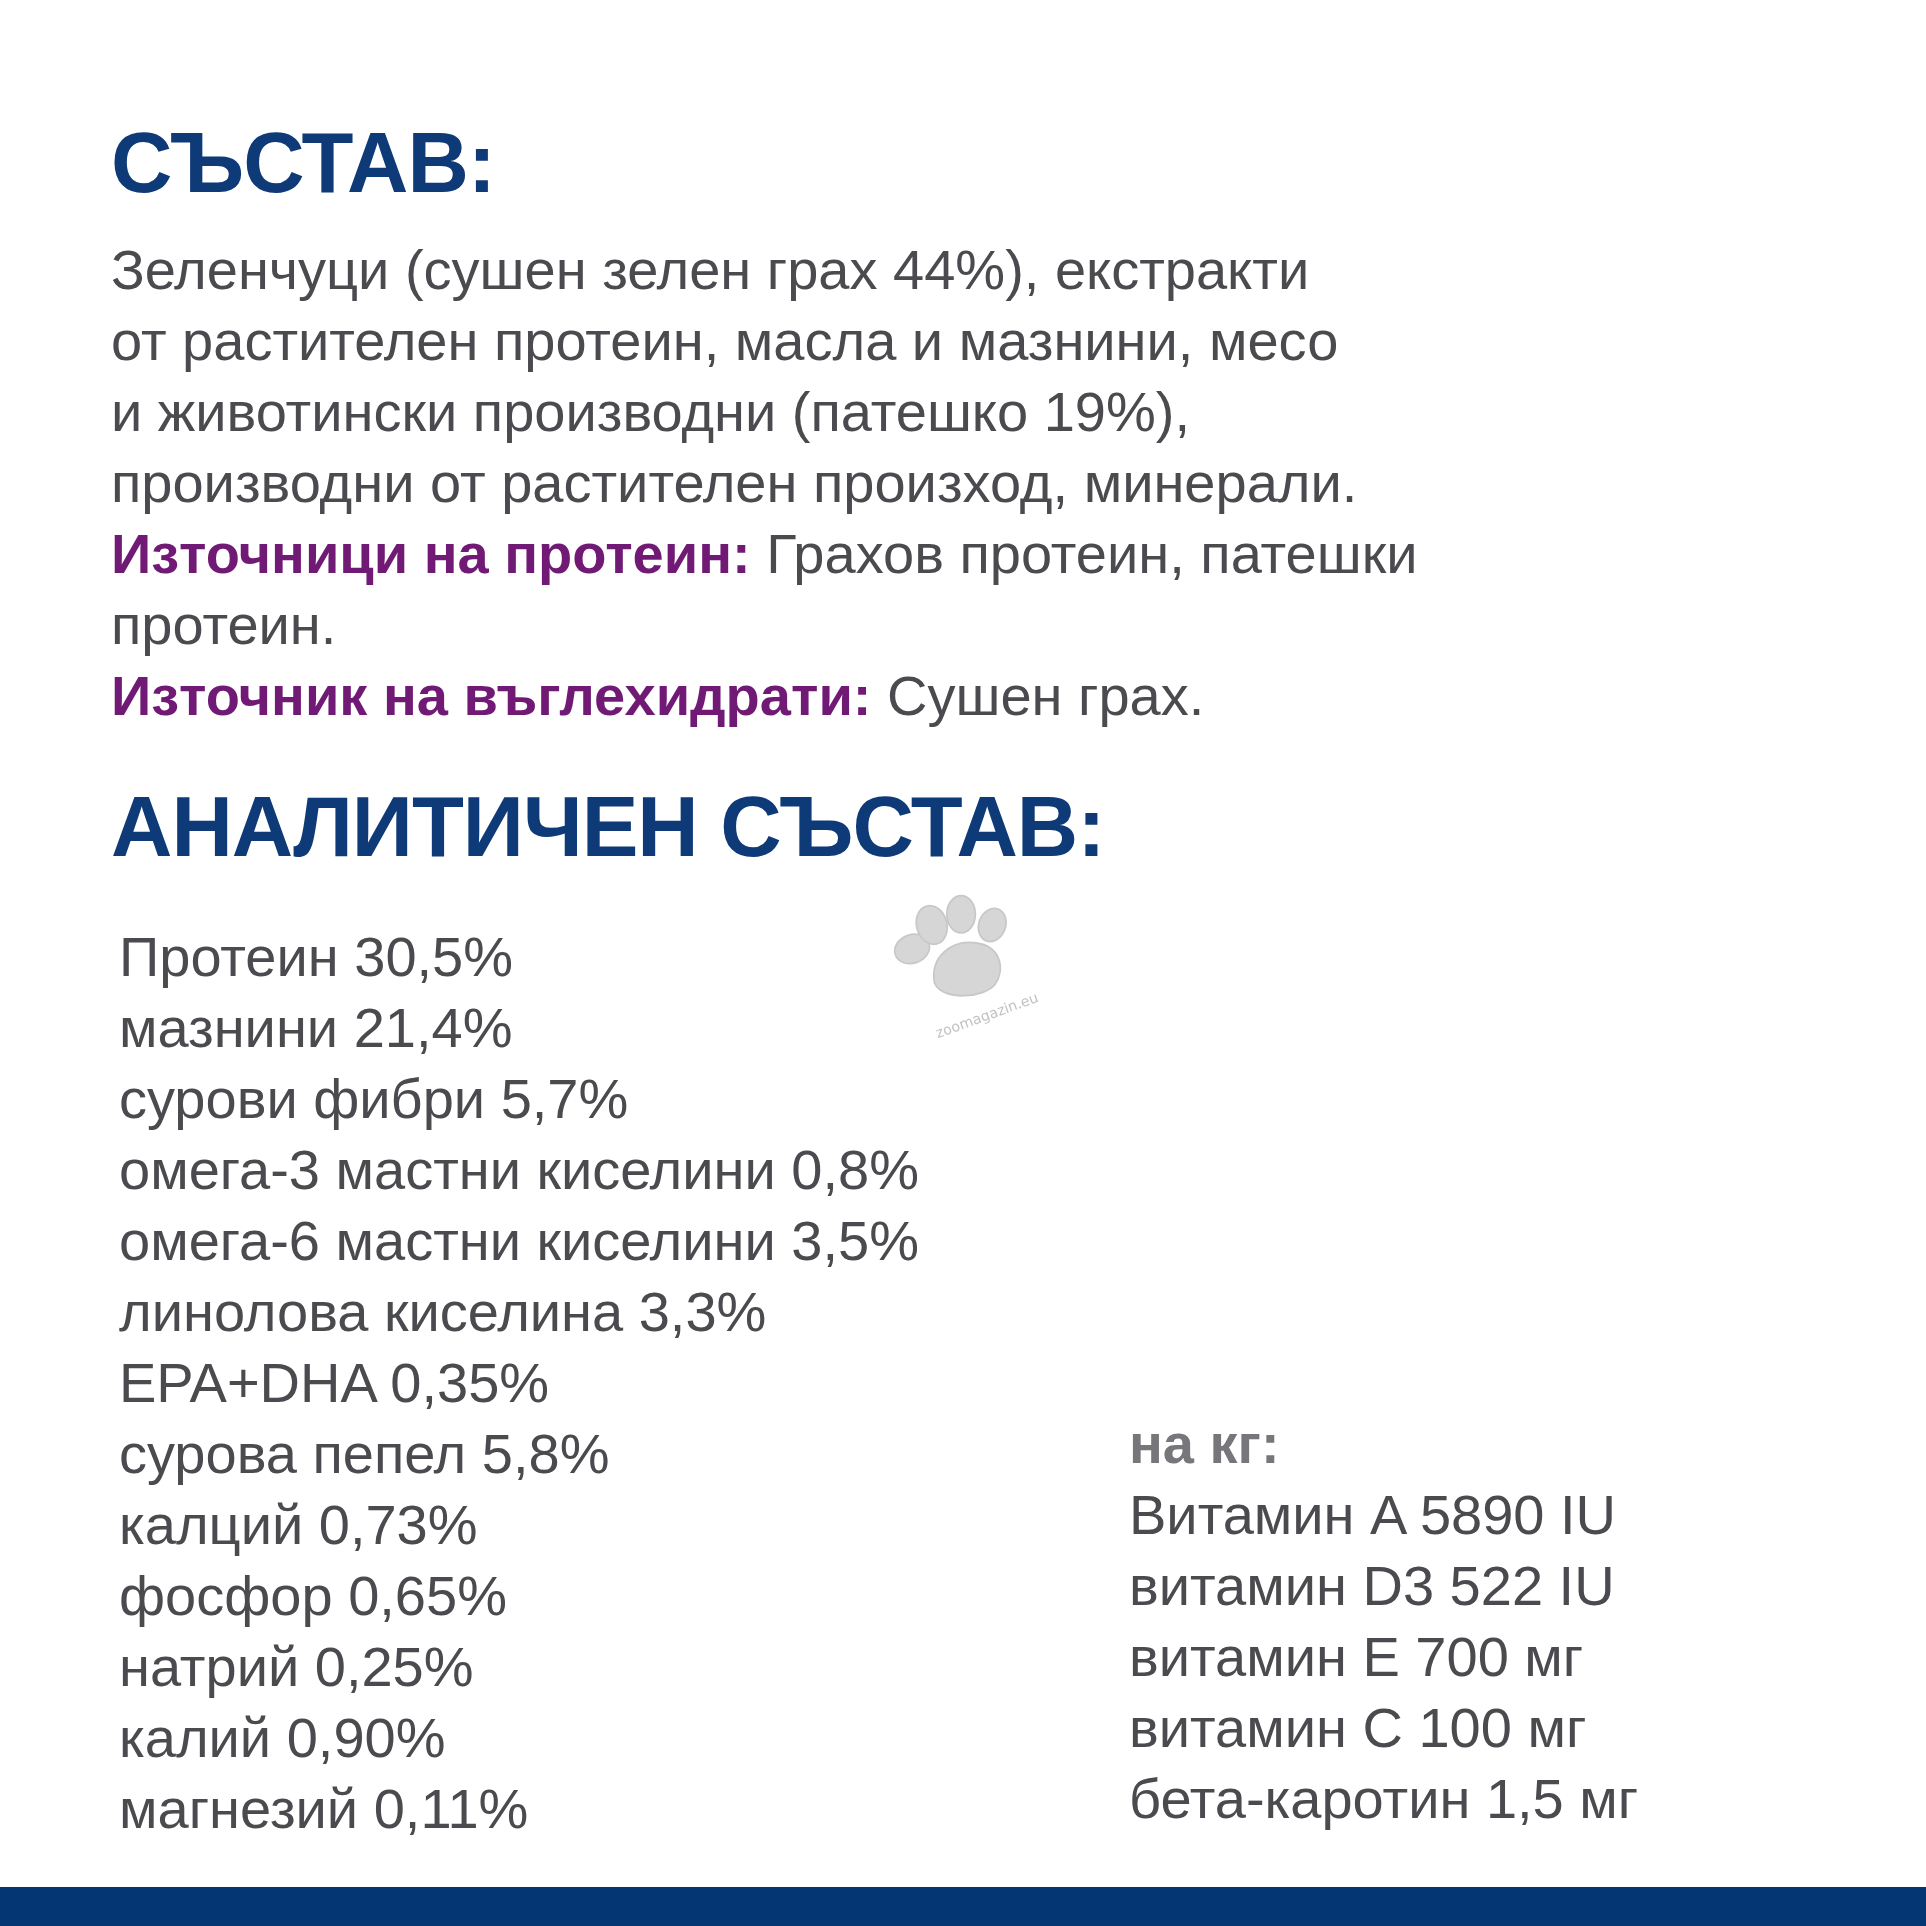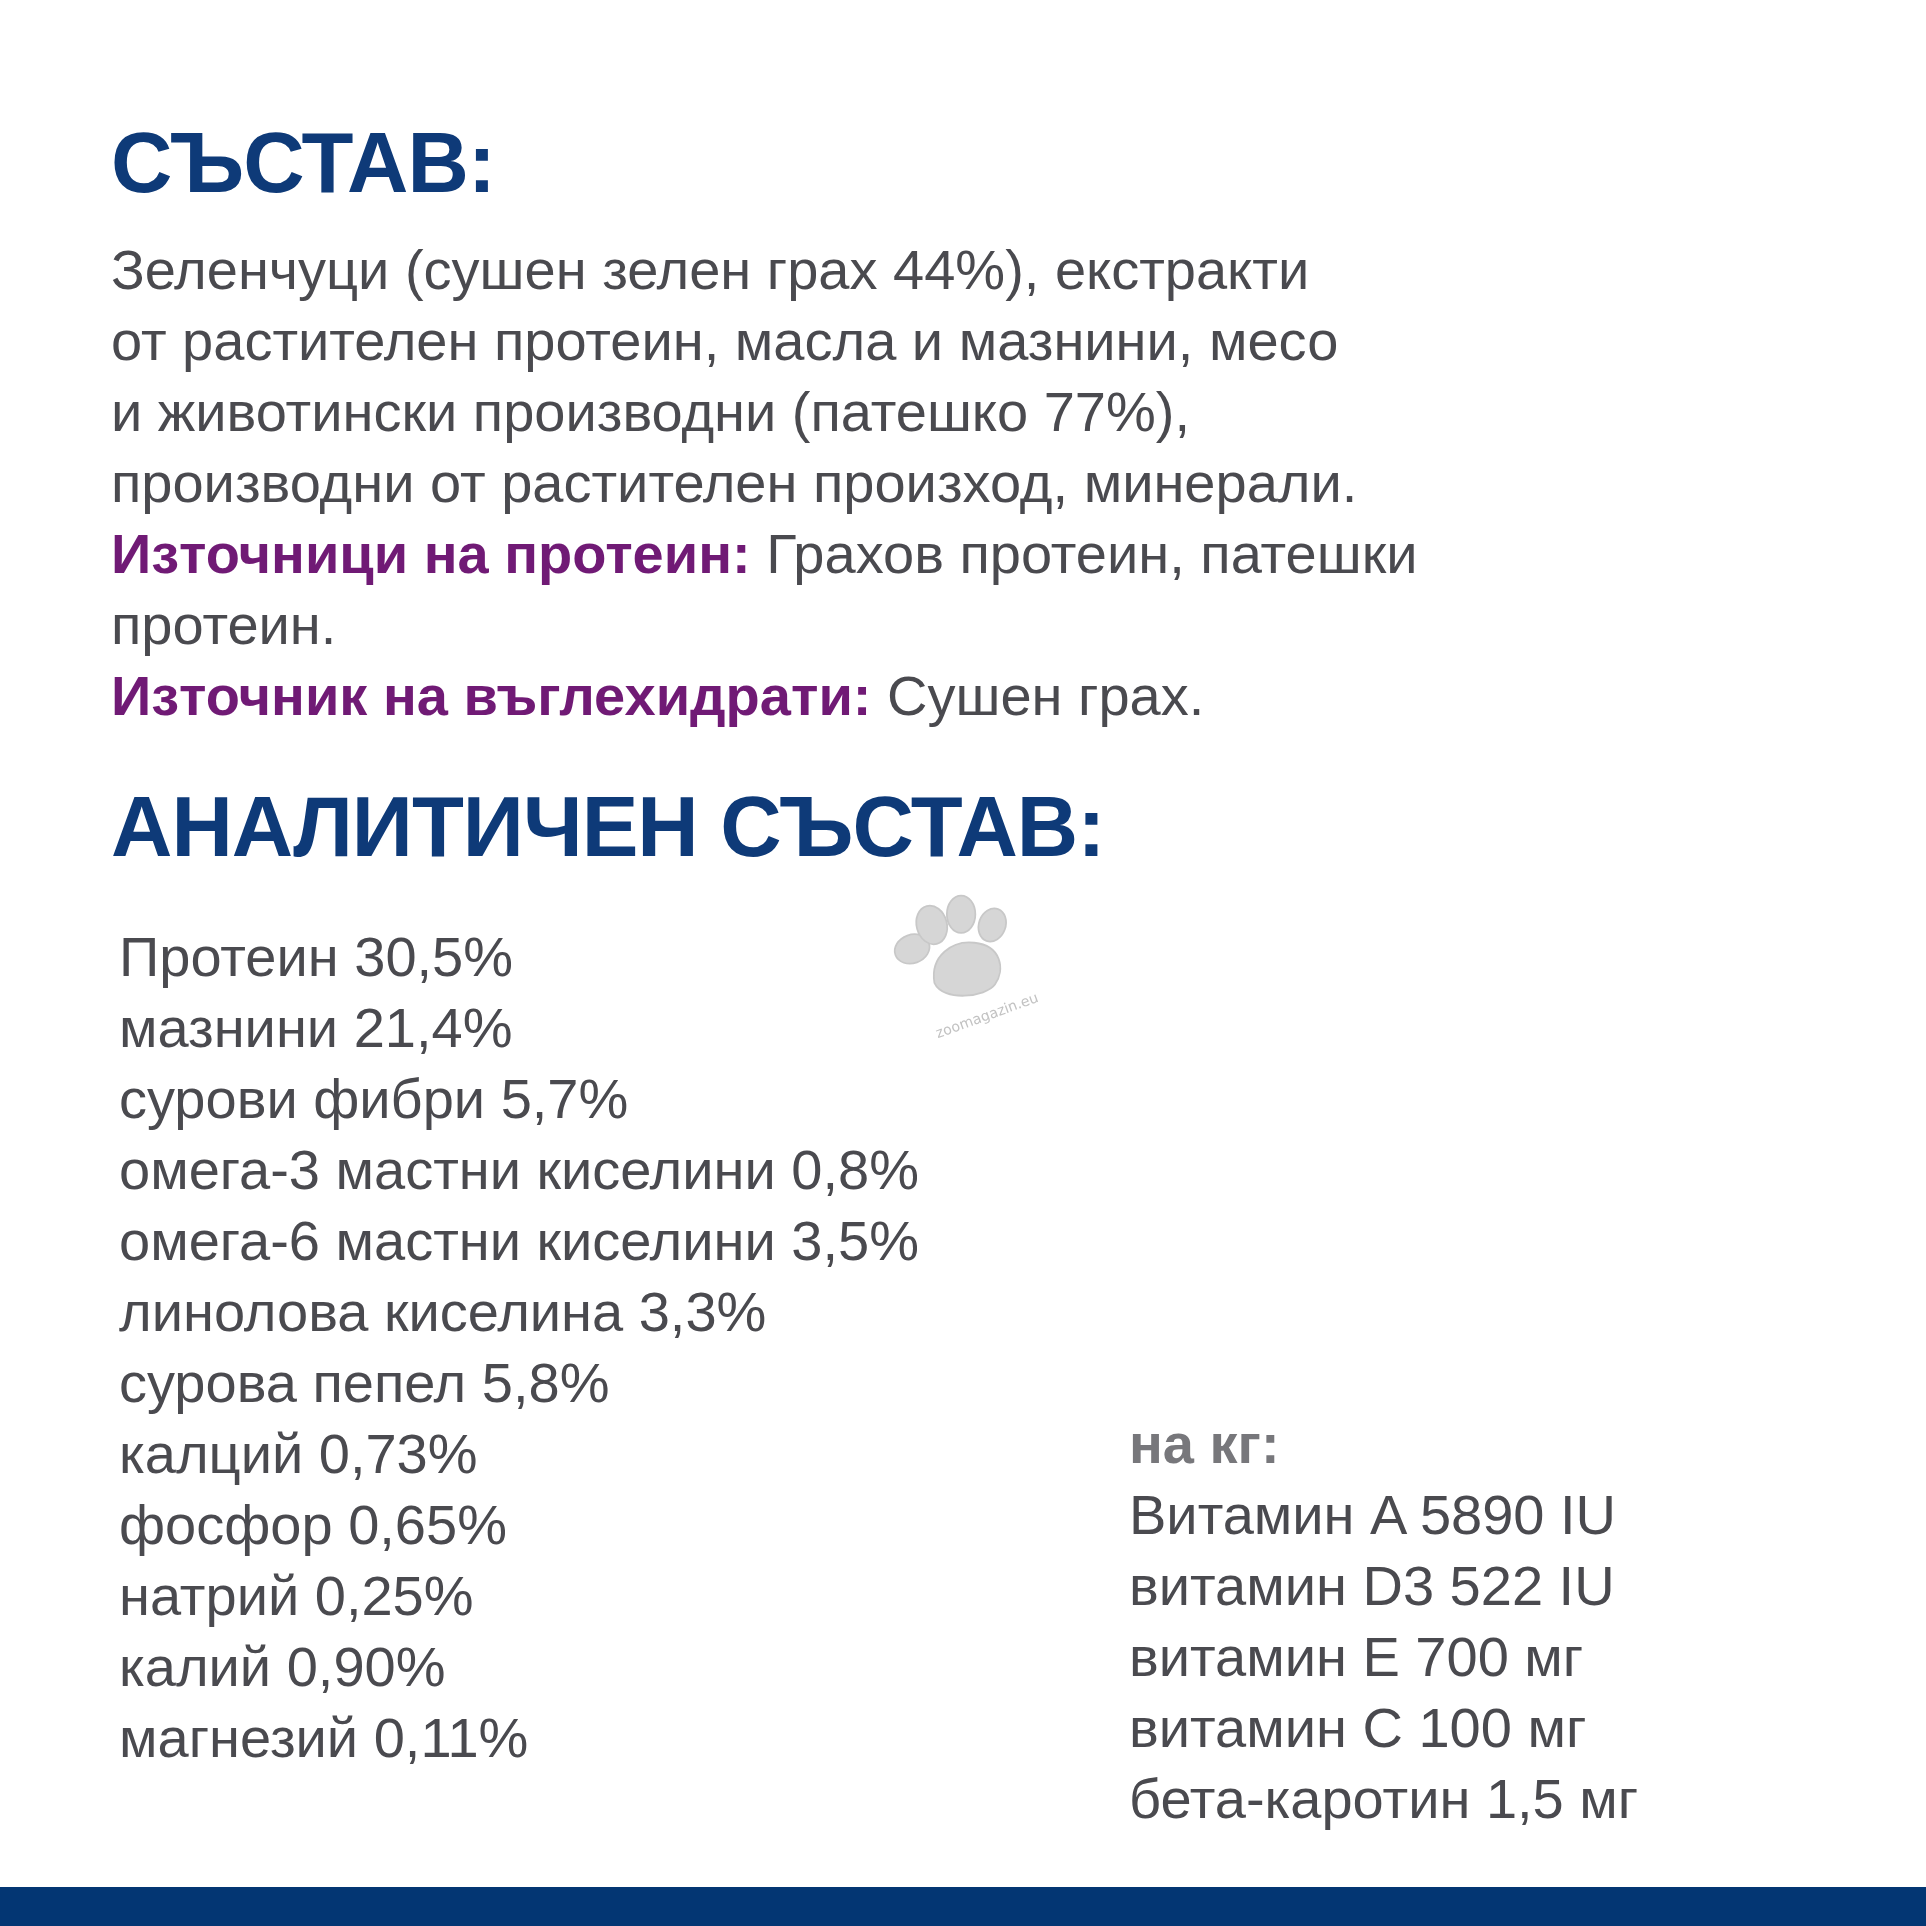--- a/index.html
+++ b/index.html
@@ -17,21 +17,21 @@
   .wm svg{width:100%;height:100%;}
 </style>
 </head>
 <body>
 
 <h1 class="h h1">СЪСТАВ:</h1>
 
 <div class="body">
   <div>Зеленчуци (сушен зелен грах 44%), екстракти</div>
   <div>от растителен протеин, масла и мазнини, месо</div>
-  <div>и животински производни (патешко 77%),</div>
+  <div>и животински производни (патешко 19%),</div>
   <div>производни от растителен произход, минерали.</div>
   <div><b>Източници на протеин:</b><span> Грахов протеин, патешки</span></div>
   <div>протеин.</div>
   <div><b>Източник на въглехидрати:</b><span> Сушен грах.</span></div>
 </div>
 
 <h2 class="h h2">АНАЛИТИЧЕН СЪСТАВ:</h2>
 
 <div class="wm">
   <svg viewBox="0 0 200 180">
@@ -46,20 +46,21 @@
   </svg>
 </div>
 
 <ul class="list">
   <li>Протеин 30,5%</li>
   <li>мазнини 21,4%</li>
   <li>сурови фибри 5,7%</li>
   <li>омега-3 мастни киселини 0,8%</li>
   <li>омега-6 мастни киселини 3,5%</li>
   <li>линолова киселина 3,3%</li>
+  <li>EPA+DHA 0,35%</li>
   <li>сурова пепел 5,8%</li>
   <li>калций 0,73%</li>
   <li>фосфор 0,65%</li>
   <li>натрий 0,25%</li>
   <li>калий 0,90%</li>
   <li>магнезий 0,11%</li>
 </ul>
 
 <ul class="rlist">
   <li class="rhead">на кг:</li>

